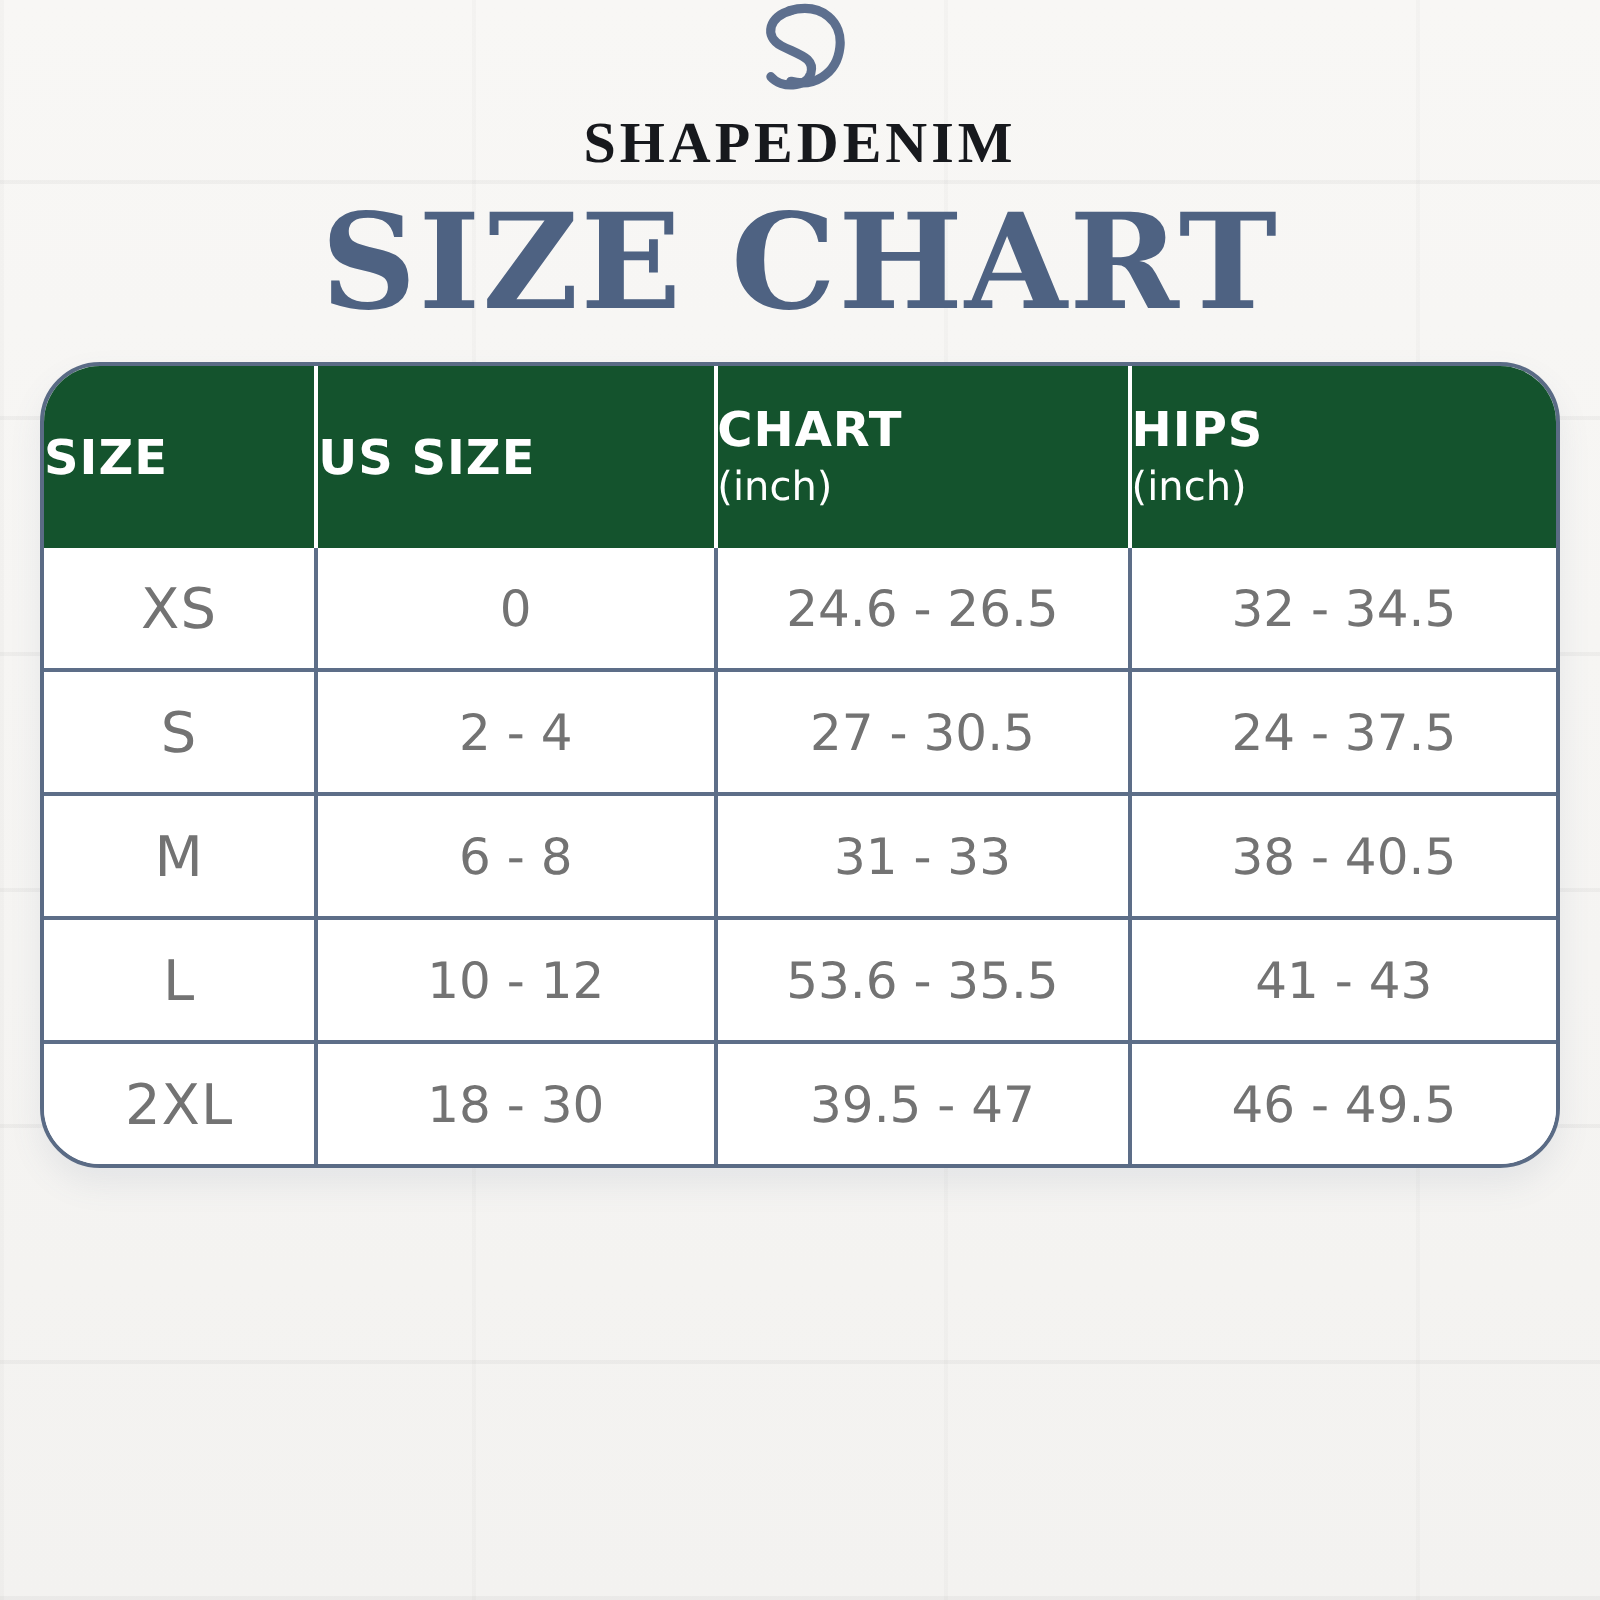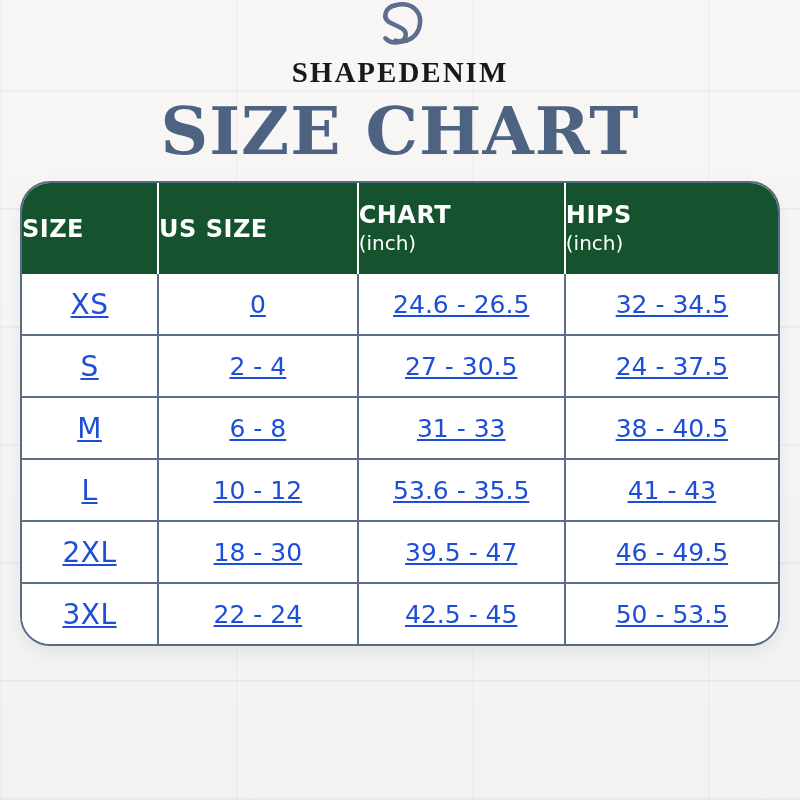--- a/index.html
+++ b/index.html
@@ -39,22 +39,22 @@
   col.c1{width:18%;} col.c2{width:26.4%;} col.c3{width:27.4%;} col.c4{width:28.2%;}
   thead th{
     background:#14532d;height:91px;color:#ffffff;
     border-right:2px solid #ffffff;vertical-align:middle;text-align:left;padding:0;
   }
   thead th:last-child{border-right:none;}
   .h-label{font-size:24px;font-weight:700;letter-spacing:0.5px;line-height:1.1;}
   .h-sub{font-size:20px;font-weight:400;margin-top:3px;}
   tbody td{
     height:60px;text-align:center;vertical-align:middle;
-    font-size:25px;color:#1d4ed8;background:#ffffff;
-    border:2px solid #5d6e88;padding:0;text-decoration:underline;
+    font-size:25px;color:#737373;background:#ffffff;
+    border:2px solid #5d6e88;padding:0;
   }
   tbody td.col-size{font-size:28px;letter-spacing:0.5px;}
   tbody td:first-child{border-left:none;}
   tbody td:last-child{border-right:none;border-radius:21px;}
   tbody tr:first-child td{border-top:none;}
   tbody tr:last-child td{border-bottom:none;}
 </style>
 </head>
 <body>
 
@@ -122,23 +122,17 @@
             <td>10 - 12</td>
             <td>53.6 - 35.5</td>
             <td>41 - 43</td>
           </tr>
           <tr>
             <td class="col-size">2XL</td>
             <td>18 - 30</td>
             <td>39.5 - 47</td>
             <td>46 - 49.5</td>
           </tr>
-          <tr>
-            <td class="col-size">3XL</td>
-            <td>22 - 24</td>
-            <td>42.5 - 45</td>
-            <td>50 - 53.5</td>
-          </tr>
         </tbody>
     </table>
   </div>
 
 </div>
 
 </body></html>

